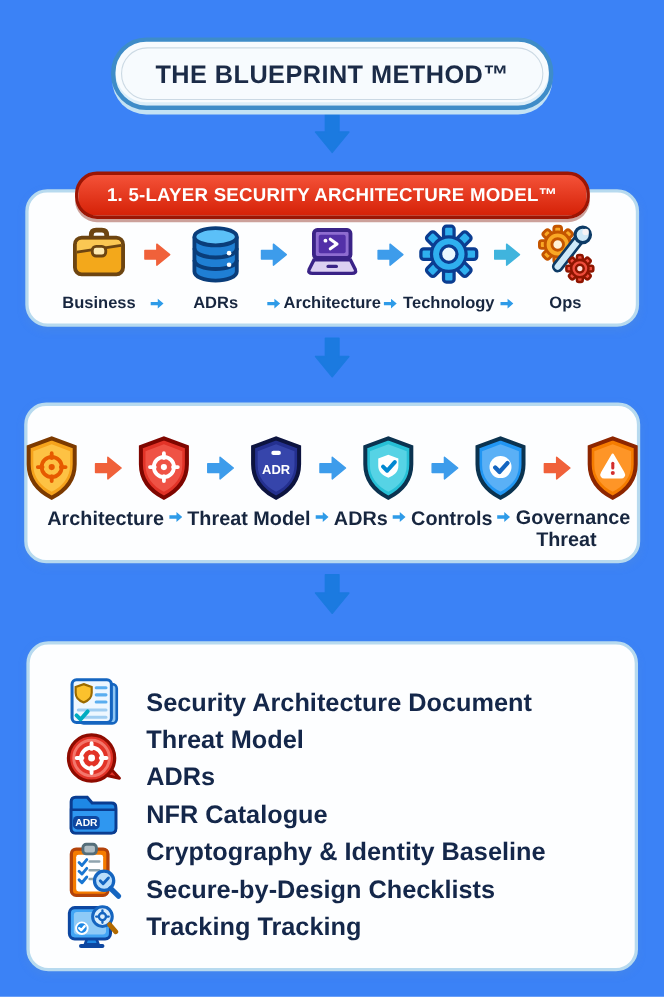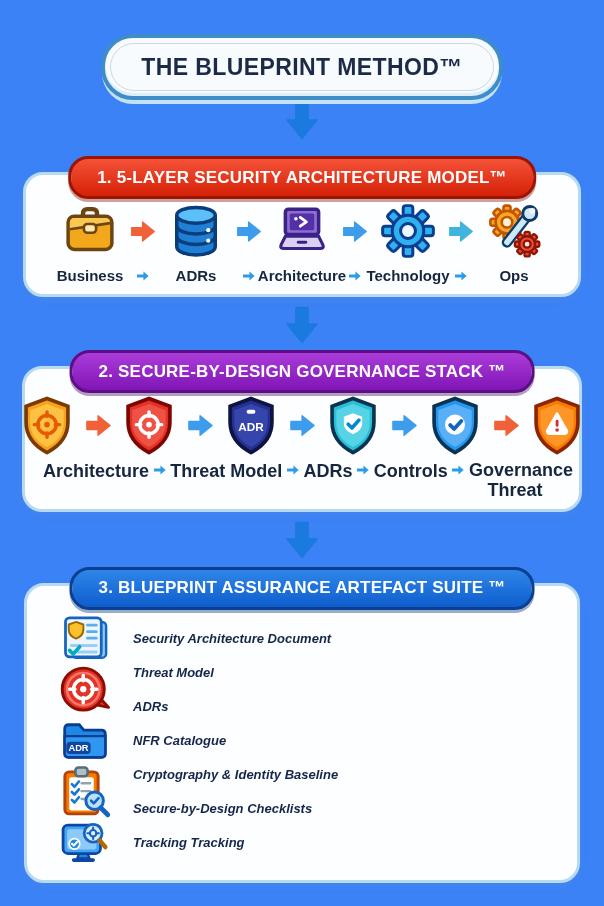--- a/index.html
+++ b/index.html
@@ -59,21 +59,21 @@
   .gov-labels{display:flex;align-items:flex-start;justify-content:space-between;margin-top:5px;padding:0 8px;}
   .gov-label{font-size:18px;font-weight:bold;color:#17263f;white-space:nowrap;}
   .gov-label--wrap{white-space:normal;width:92px;text-align:center;line-height:1.1;}
   .gov-labels .small-arrow{margin-top:3px;}
   
   .artefact-grid{display:grid;grid-template-columns:56px 1fr;column-gap:20px;grid-auto-rows:34px;align-items:center;}
   .art-icon{grid-column:1;display:flex;align-items:center;justify-content:center;}
   .art-icon svg{width:52px;height:52px;}
   .art-icon--tall{grid-row:span 2;}
   .art-icon--tall svg{width:56px;height:56px;}
-  .art-label{grid-column:2;font-size:13px;font-weight:bold;color:#14274a;white-space:nowrap;font-style:italic;}
+  .art-label{grid-column:2;font-size:23px;font-weight:bold;color:#14274a;white-space:nowrap;}
 </style>
 </head>
 <body>
 
 <svg width="0" height="0" style="position:absolute" aria-hidden="true">
   <defs>
     <path id="shieldPath" d="M32 4 L56 13 V31 C56 47 46.5 58.5 32 66 C17.5 58.5 8 47 8 31 V13 Z"></path>
     <path id="rightArrow" d="M2 9.5 h12.5 V3 L28 14 L14.5 25 V18.5 H2 z"></path>
     <path id="smallArrow" d="M1 5.2 h7.5 V1.8 L14.6 7 L8.5 12.2 V8.8 H1 z"></path>
     <path id="downArrow" d="M11.5 1.5 h13 V19 h9.5 L18 38.5 L2 19 h9.5 z"></path>
@@ -232,23 +232,20 @@
           <span class="layer-label">Ops</span>
         </div>
     </div>
   </section>
 
   <svg class="down-arrow da-2" viewBox="0 0 36 40">
     <use href="#downArrow" fill="#1b7ae0" stroke="#1b7ae0" stroke-width="1.5" stroke-linejoin="round"></use>
   </svg>
 
   <section class="section section--gov">
-    <div class="section-header header--purple">
-      <span>2. SECURE-BY-DESIGN GOVERNANCE STACK ™</span>
-    </div>
 
     <div class="gov-row">
       <div class="gov-cell">
         <svg class="shield" viewBox="0 0 64 70">
           <use href="#shieldPath" fill="#f6a31c" stroke="#7c3a00" stroke-width="4.2"></use>
           <use href="#shieldPath" transform="translate(6.4 7) scale(.8)" fill="#ffc94f" opacity=".8"></use>
           <circle cx="32" cy="34" r="10.5" fill="none" stroke="#e65a00" stroke-width="4"></circle>
           <path d="M32 19.5 v5 M32 43.5 v5 M17.5 34 h5 M41.5 34 h5" stroke="#e65a00" stroke-width="4" stroke-linecap="round"></path>
           <circle cx="32" cy="34" r="3.2" fill="#e65a00"></circle>
         </svg>
@@ -341,23 +338,20 @@
         </svg>
       <span class="gov-label gov-label--wrap">Governance Threat</span>
     </div>
   </section>
 
   <svg class="down-arrow da-3" viewBox="0 0 36 40">
     <use href="#downArrow" fill="#1b7ae0" stroke="#1b7ae0" stroke-width="1.5" stroke-linejoin="round"></use>
   </svg>
 
   <section class="section section--artefacts">
-    <div class="section-header header--blue">
-      <span>3. BLUEPRINT ASSURANCE ARTEFACT SUITE ™</span>
-    </div>
 
     <div class="artefact-grid">
 
       <div class="art-icon">
         <svg viewBox="0 0 64 64">
           <rect x="16" y="11" width="42" height="44" rx="5" fill="#8fc7f4" stroke="#1565c0" stroke-width="3"></rect>
           <rect x="8" y="6" width="44" height="48" rx="5" fill="#eef7ff" stroke="#1565c0" stroke-width="3.4"></rect>
           <path d="M35 15 h11 M35 23 h11 M35 31 h11" stroke="#5aaef0" stroke-width="3.4" stroke-linecap="round"></path>
           <path d="M15 40 h31 M22 48 h24" stroke="#9fcdf2" stroke-width="3.4" stroke-linecap="round"></path>
           <path d="M21 11 l9 3.2 v6.5 c0 5.5 -4 9 -9 10.8 c-5 -1.8 -9 -5.3 -9 -10.8 v-6.5 z" fill="#fbc12d" stroke="#9a6a00" stroke-width="2.4"></path>

